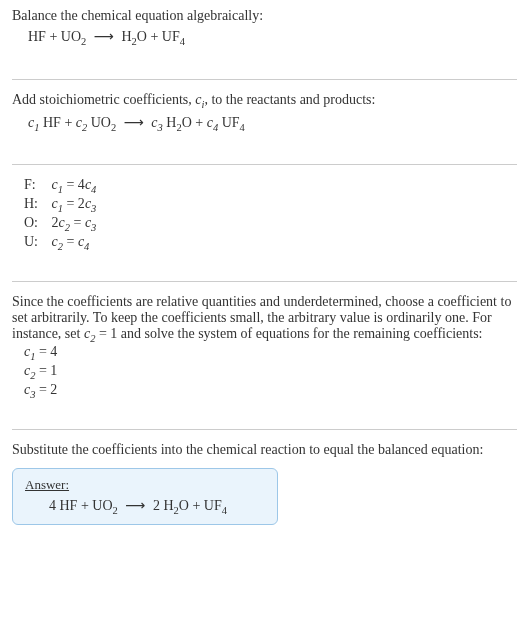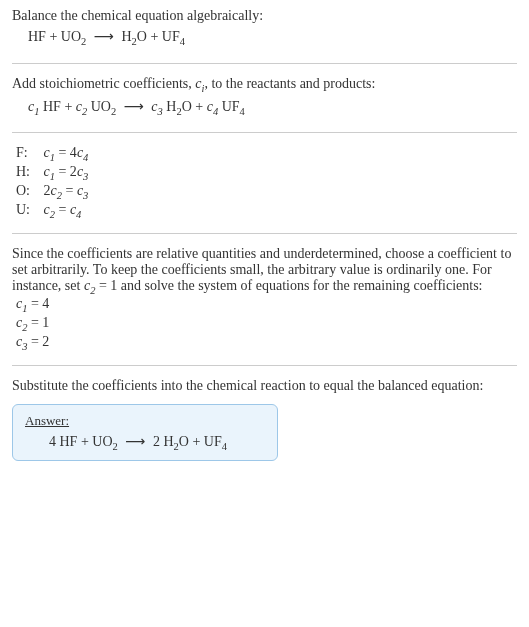--- a/index.html
+++ b/index.html
@@ -7,39 +7,39 @@
       font-size: 14px;
       color: #333;
       margin: 0;
       padding: 8px 12px;
       width: 529px;
       box-sizing: border-box;
       background: #fff;
     }
     .section {
       border-bottom: 1px solid #ccc;
-      padding-bottom: 12px;
+      padding-bottom: 28px;
       margin-bottom: 12px;
     }
     .section:last-of-type {
       border-bottom: none;
     }
     .equation {
       margin: 4px 16px;
     }
     sub {
       font-size: 0.75em;
       vertical-align: sub;
     }
     .arrow {
       display: inline-block;
       margin: 0 4px;
     }
     .atom-row {
-      margin: 1px 4px;
+      margin: 1px 12px;
       white-space: nowrap;
     }
     .atom-label {
       display: inline-block;
       width: 24px;
     }
     .answer-box {
       border: 1px solid #9dc7e8;
       background: #eaf4fc;
       border-radius: 6px;

